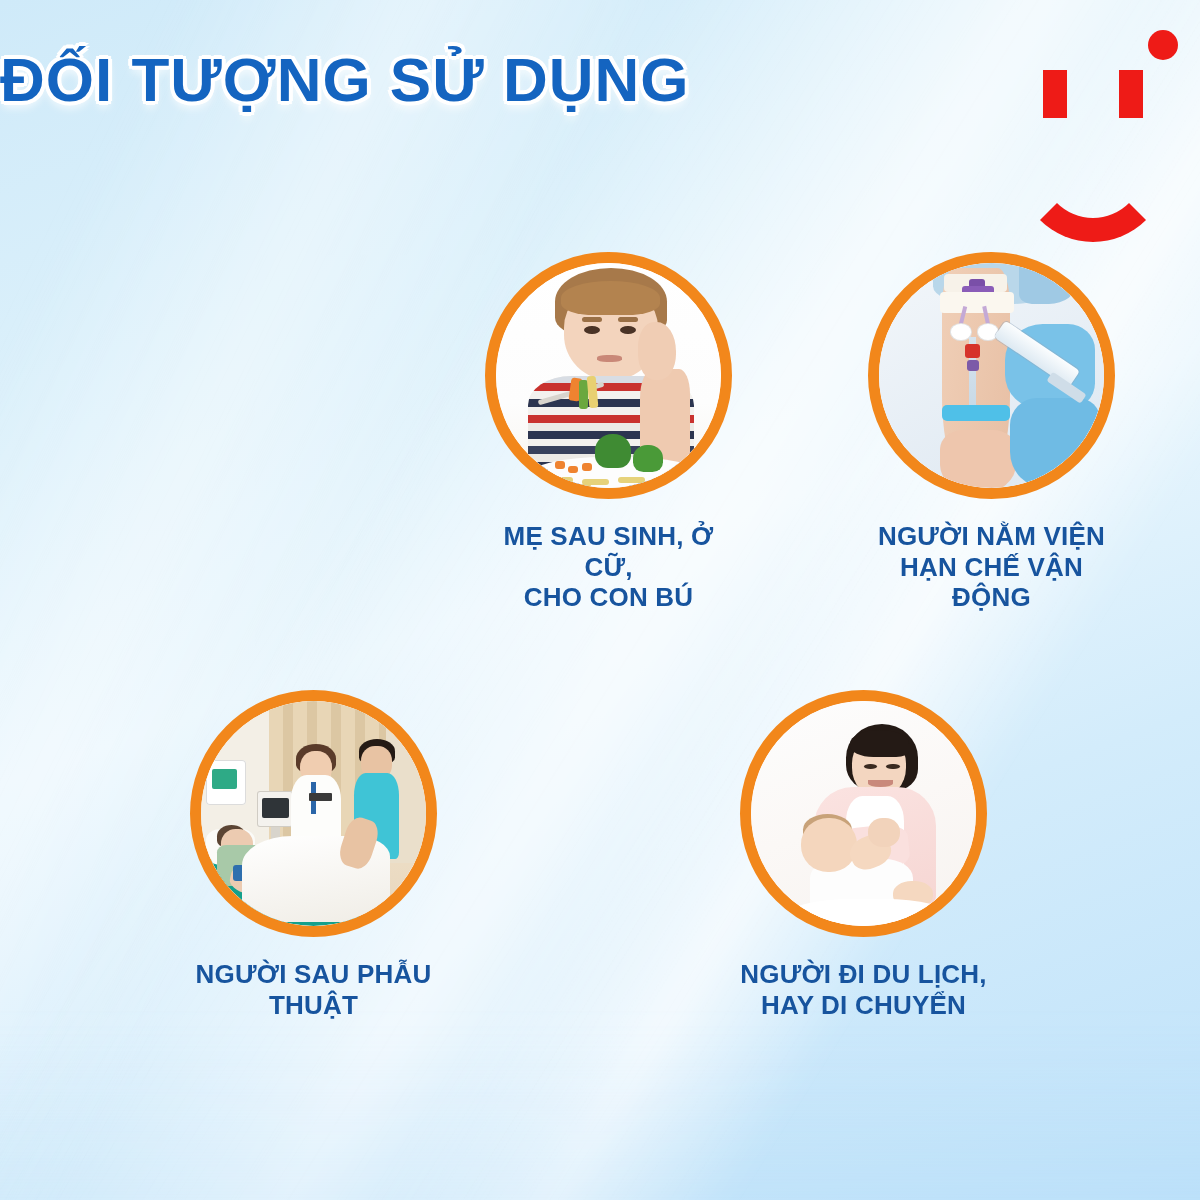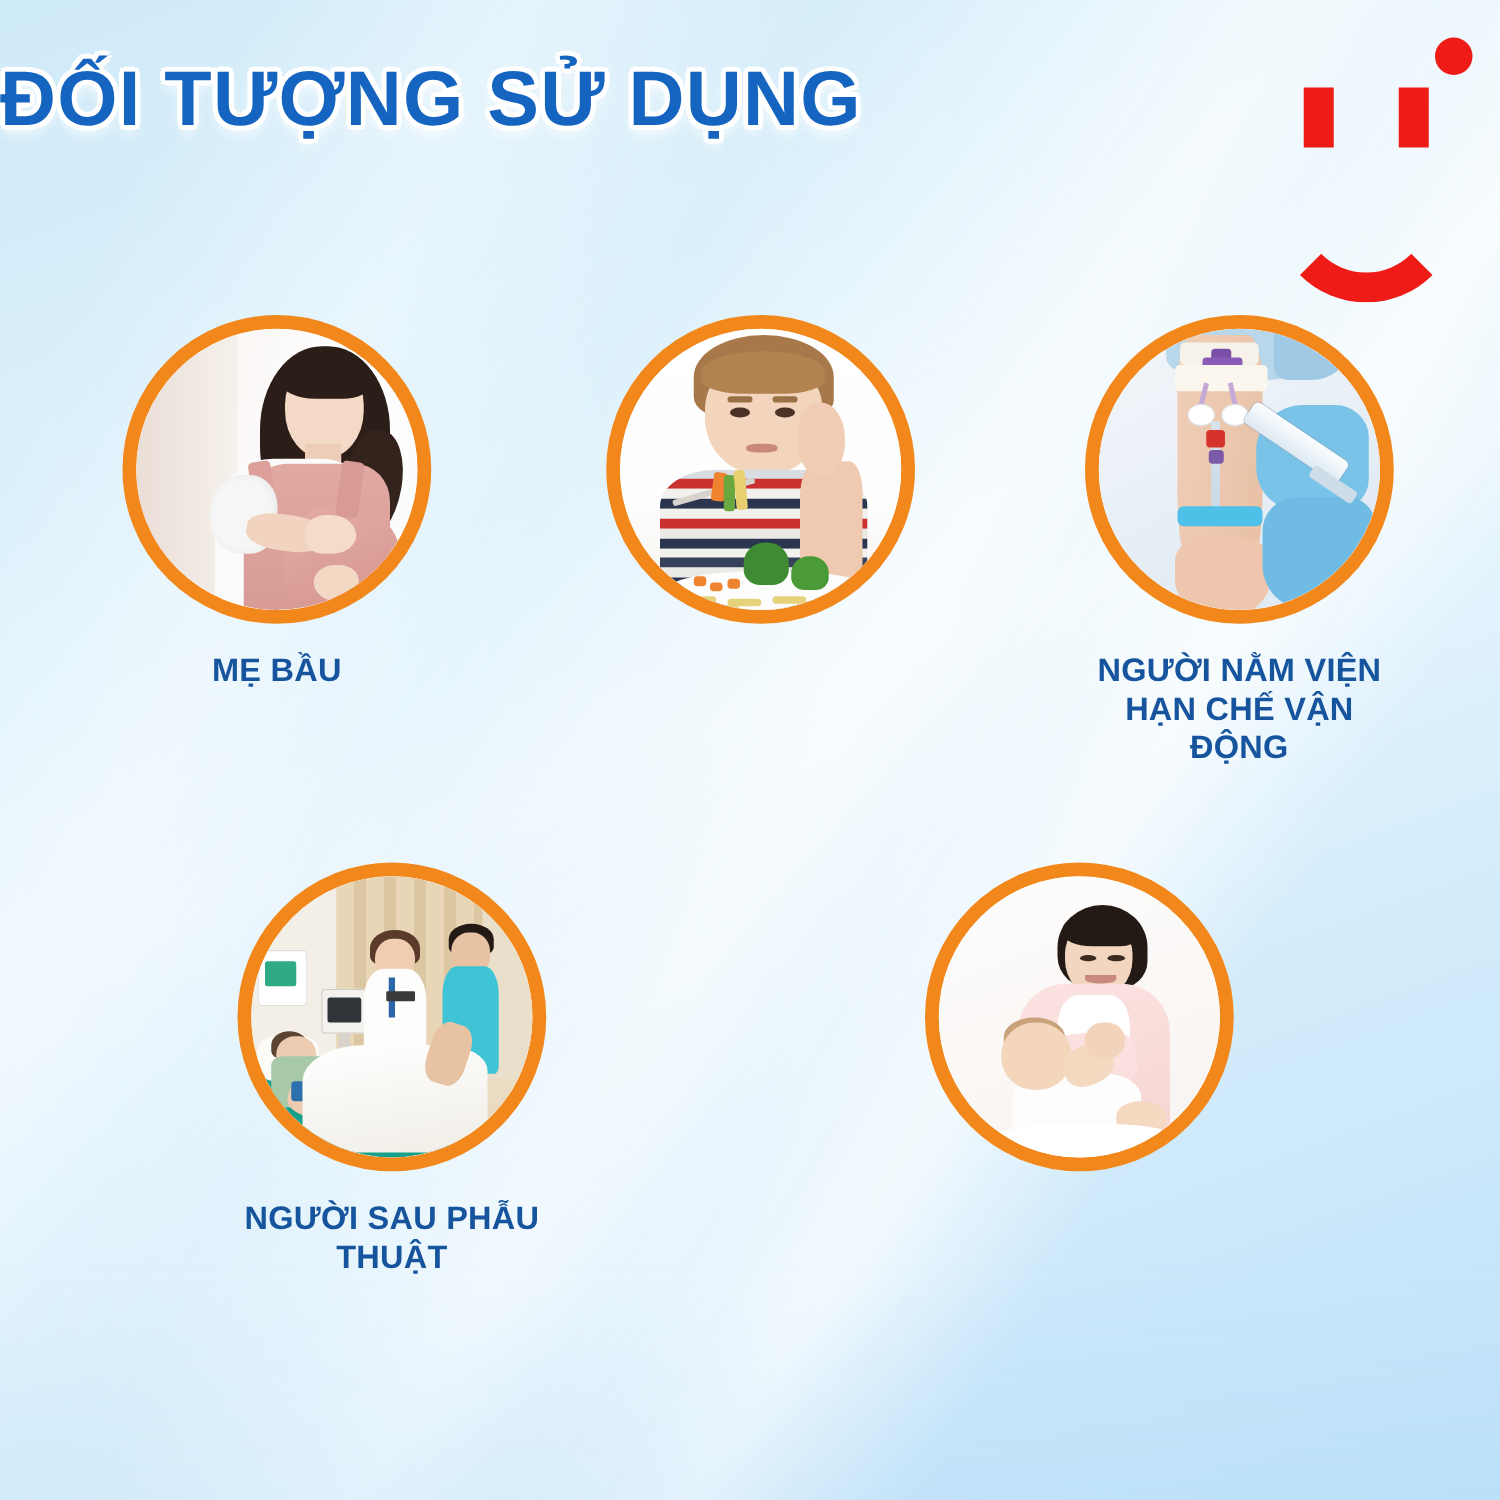--- a/index.html
+++ b/index.html
@@ -303,44 +303,20 @@
   <div class="streak streak-b"></div>
   <div class="streak streak-d"></div>
 
   <div class="title">ĐỐI TƯỢNG SỬ DỤNG</div>
 
   <div class="logo">
     <div class="logo-dot"></div>
     <div class="logo-smile"></div>
   </div>
 
-  <div class="item" style="left:98px; top:252px; width:247px;">
-    <div class="ring">
-      <div class="photo">
-        <div class="sc p1">
-          <div class="sc wall"></div>
-          <div class="sc hair-back"></div>
-          <div class="sc hair-tail"></div>
-          <div class="sc face"></div>
-          <div class="sc fringe"></div>
-          <div class="sc neck"></div>
-          <div class="sc top"></div>
-          <div class="sc dress"></div>
-          <div class="sc belly"></div>
-          <div class="sc strapL"></div>
-          <div class="sc strapR"></div>
-          <div class="sc sleeve"></div>
-          <div class="sc arm"></div>
-          <div class="sc hand"></div>
-          <div class="sc hand2"></div>
-        </div>
-      </div>
-    </div>
-    <div class="caption">MẸ BẦU</div>
-  </div>
 
   <div class="item" style="left:485px; top:252px; width:247px;">
     <div class="ring">
       <div class="photo">
         <div class="sc p2">
           <div class="sc hair"></div>
           <div class="sc head"></div>
           <div class="sc fringe2"></div>
           <div class="sc browL"></div>
           <div class="sc browR"></div>
@@ -375,20 +351,22 @@
           <div class="sc carrot" style="left:26%; top:88%;"></div>
           <div class="sc carrot" style="left:32%; top:90%;"></div>
           <div class="sc carrot" style="left:38%; top:89%;"></div>
           <div class="sc bean" style="left:22%; top:95%;"></div>
           <div class="sc bean" style="left:38%; top:96%;"></div>
           <div class="sc bean" style="left:54%; top:95%;"></div>
           <div class="sc bean" style="left:30%; top:98%;"></div>
         </div>
       </div>
     </div>
+    <div class="caption">MẸ SAU SINH, Ở CỮ,
+CHO CON BÚ</div>
   </div>
 
   <div class="item" style="left:190px; top:690px; width:247px;">
     <div class="ring">
       <div class="photo">
         <div class="sc p4">
           <div class="sc wallL"></div>
           <div class="sc curtain"></div>
           <div class="sc wallR"></div>
           <div class="sc panel"></div>
@@ -467,15 +445,17 @@
           <div class="sc bBody"></div>
           <div class="sc bHair"></div>
           <div class="sc bHead"></div>
           <div class="sc bArm"></div>
           <div class="sc bLeg"></div>
           <div class="sc mHand"></div>
           <div class="sc mLap"></div>
         </div>
       </div>
     </div>
+    <div class="caption">NGƯỜI ĐI DU LỊCH,
+HAY DI CHUYỂN</div>
   </div>
 
 </div>
 
 </body></html>

